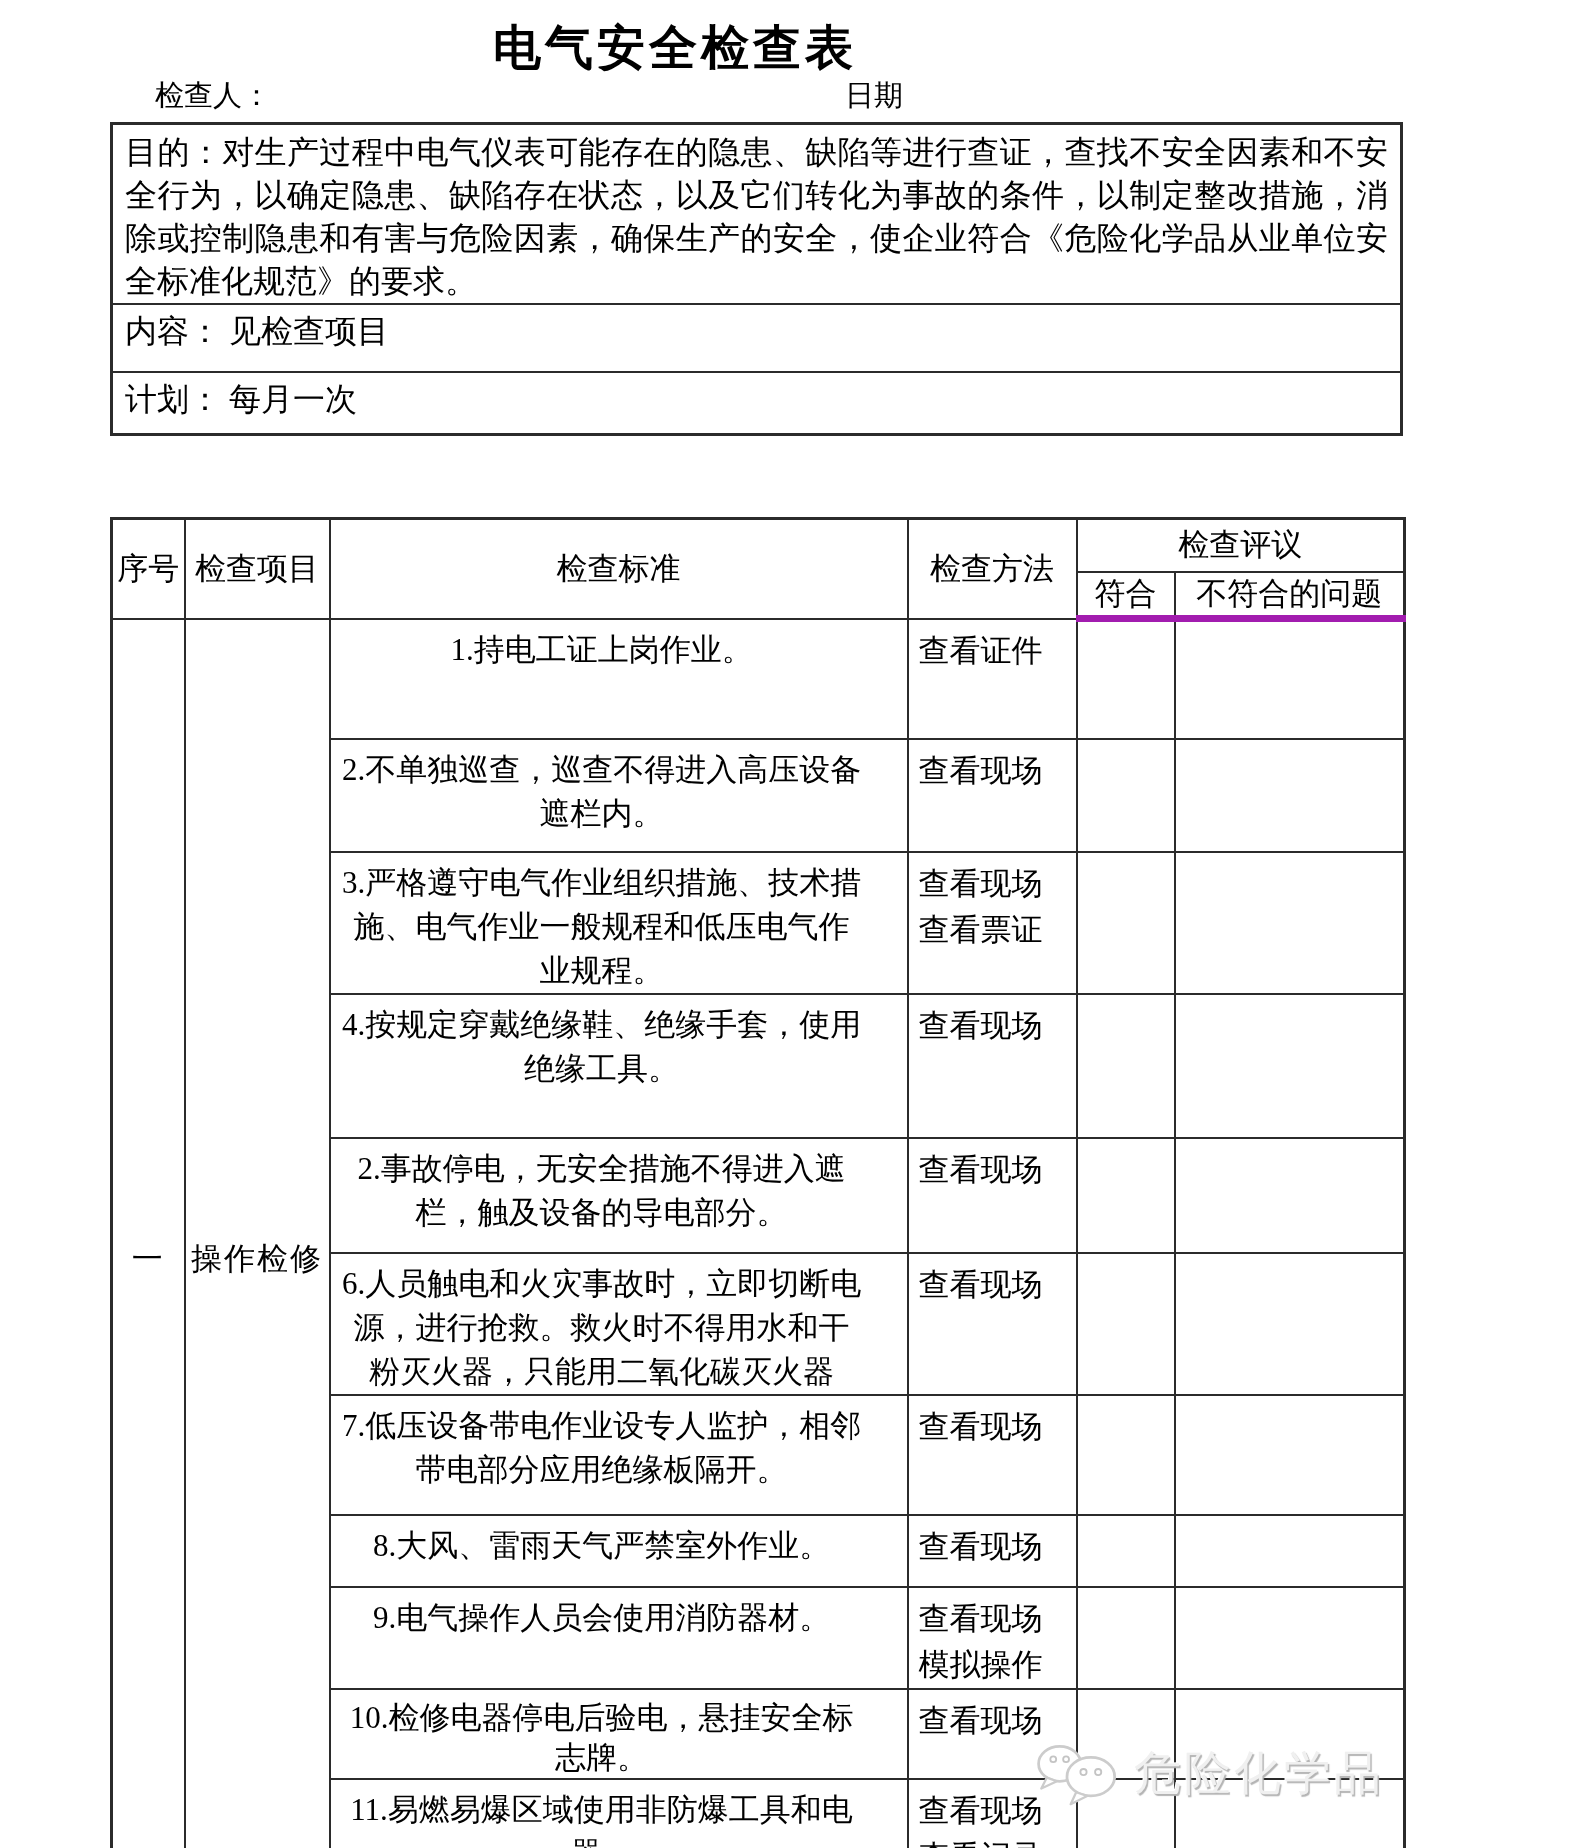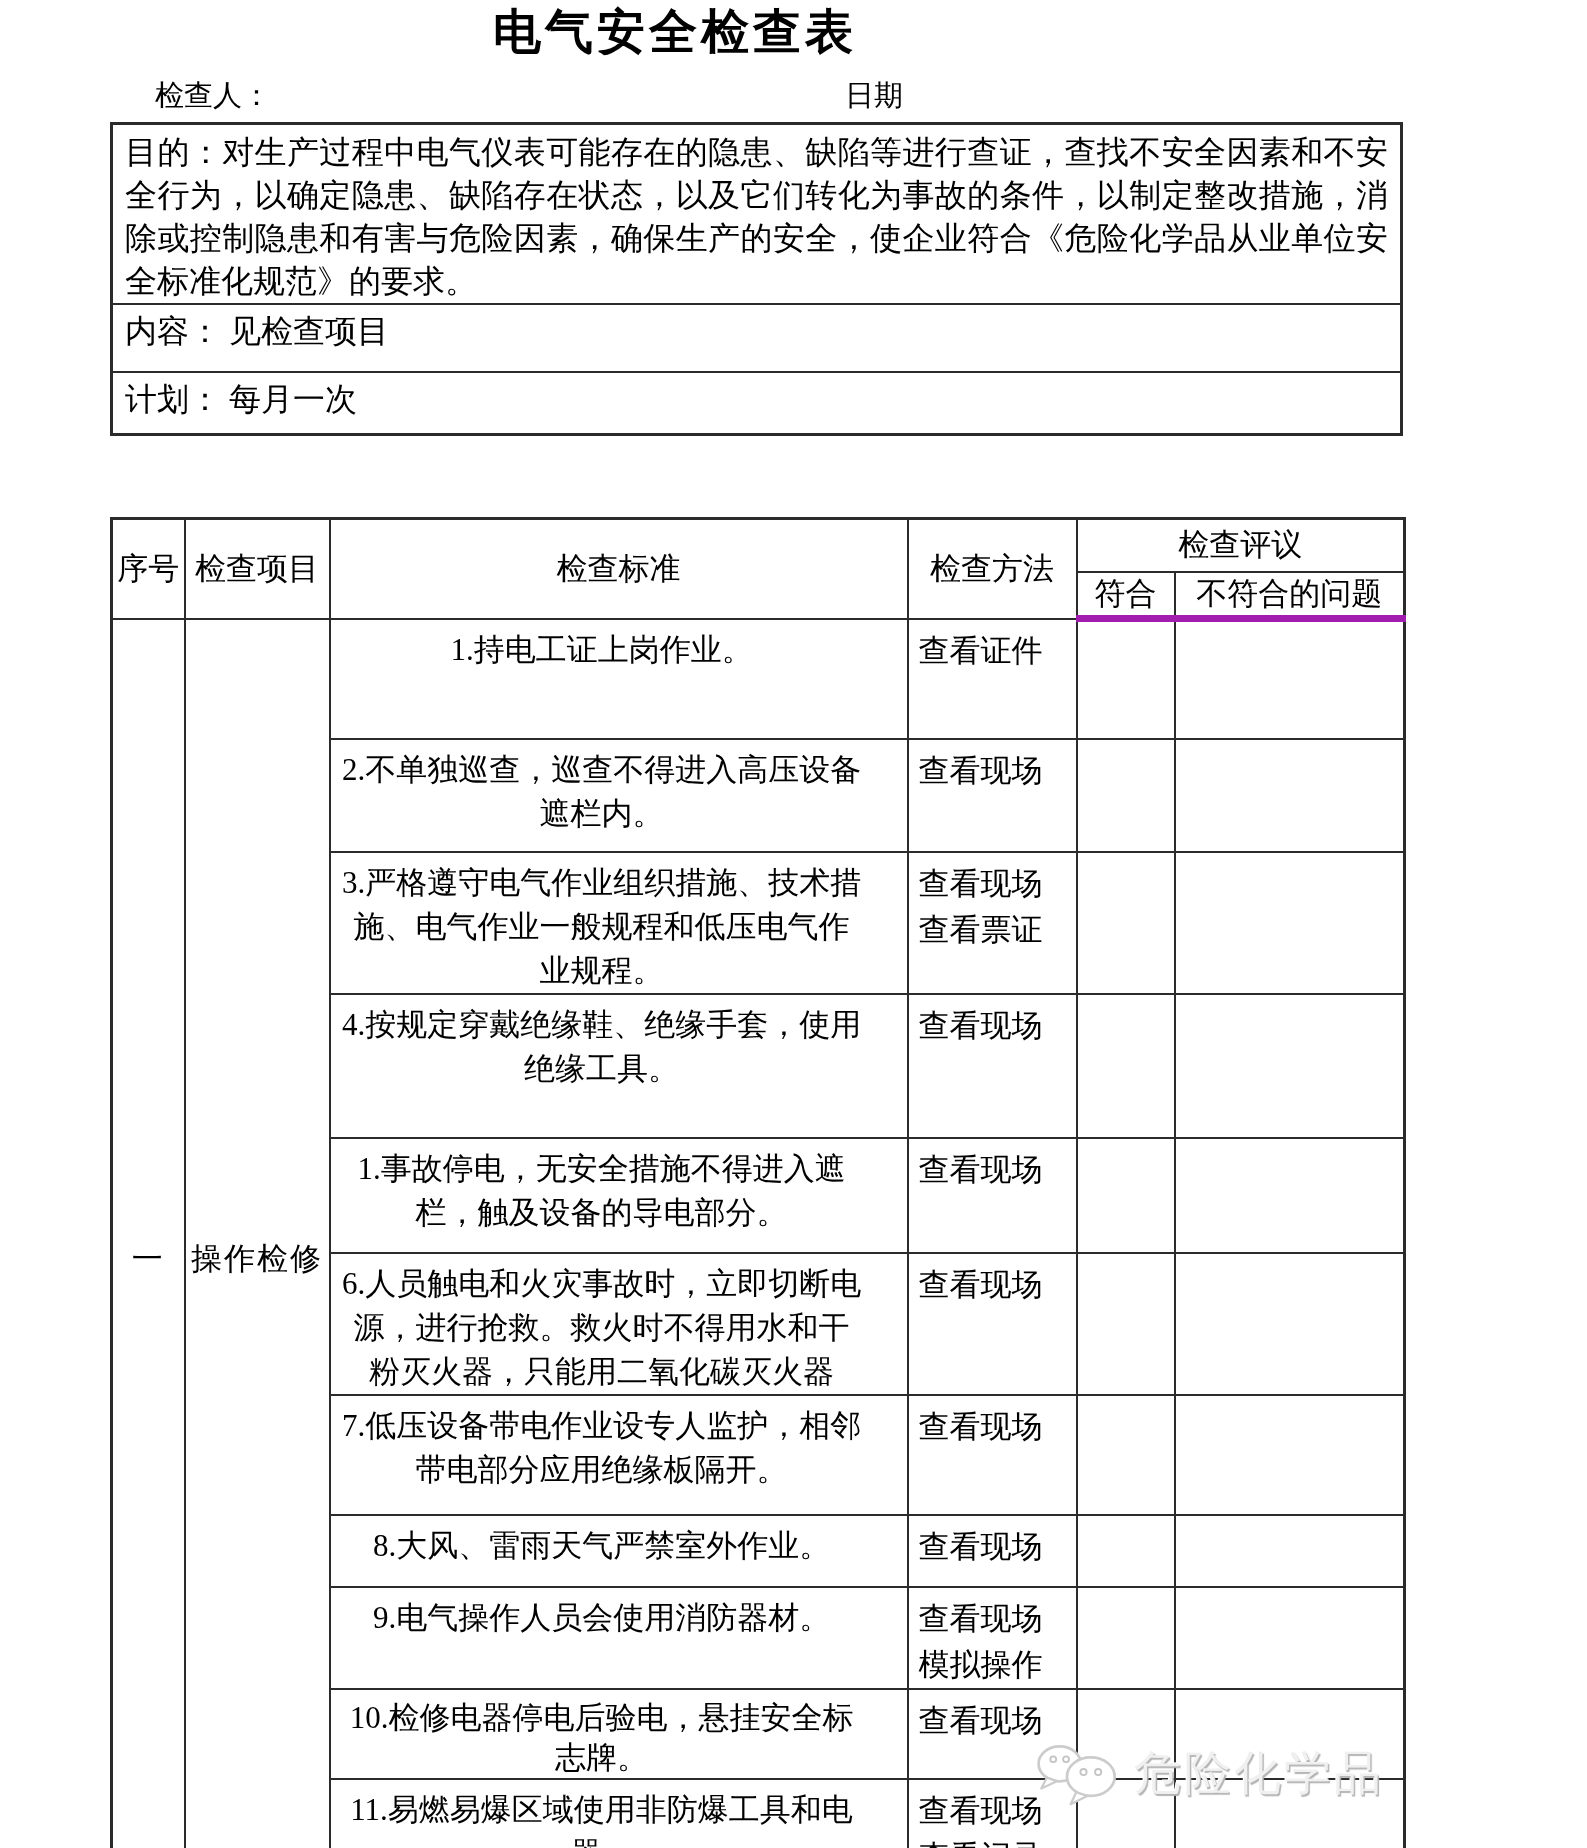--- a/index.html
+++ b/index.html
@@ -5,21 +5,21 @@
   html,body{margin:0;padding:0;background:#ffffff;}
   .page{
     position:relative;
     width:1587px;height:1848px;
     background:#ffffff;
     font-family:"Liberation Serif","DejaVu Serif",serif;
     color:#000;
     overflow:hidden;
   }
   .title{
-    position:absolute;left:110px;top:0;width:1130px;
+    position:absolute;left:110px;top:16px;width:1130px;
     margin:0;text-align:center;
     font-size:48px;font-weight:700;letter-spacing:4px;
   }
   .byline{position:absolute;left:0;top:76px;width:100%;font-size:29px;}
   .byline .inspector{position:absolute;left:155px;top:0;}
   .byline .date{position:absolute;left:845px;top:0;}
 
   table{border-collapse:collapse;table-layout:fixed;}
   .info{
     position:absolute;left:110px;top:122px;width:1293px;
@@ -141,21 +141,21 @@
         <td class="conform"></td>
         <td class="issue"></td>
       </tr>
       <tr style="height:144px">
         <td class="std">4.按规定穿戴绝缘鞋、绝缘手套，使用绝缘工具。</td>
         <td class="mth">查看现场</td>
         <td class="conform"></td>
         <td class="issue"></td>
       </tr>
       <tr style="height:115px">
-        <td class="std">1.事故停电，无安全措施不得进入遮栏，触及设备的导电部分。</td>
+        <td class="std">2.事故停电，无安全措施不得进入遮栏，触及设备的导电部分。</td>
         <td class="mth">查看现场</td>
         <td class="conform"></td>
         <td class="issue"></td>
       </tr>
       <tr style="height:130px">
         <td class="std">6.人员触电和火灾事故时，立即切断电源，进行抢救。救火时不得用水和干粉灭火器，只能用二氧化碳灭火器</td>
         <td class="mth">查看现场</td>
         <td class="conform"></td>
         <td class="issue"></td>
       </tr>

